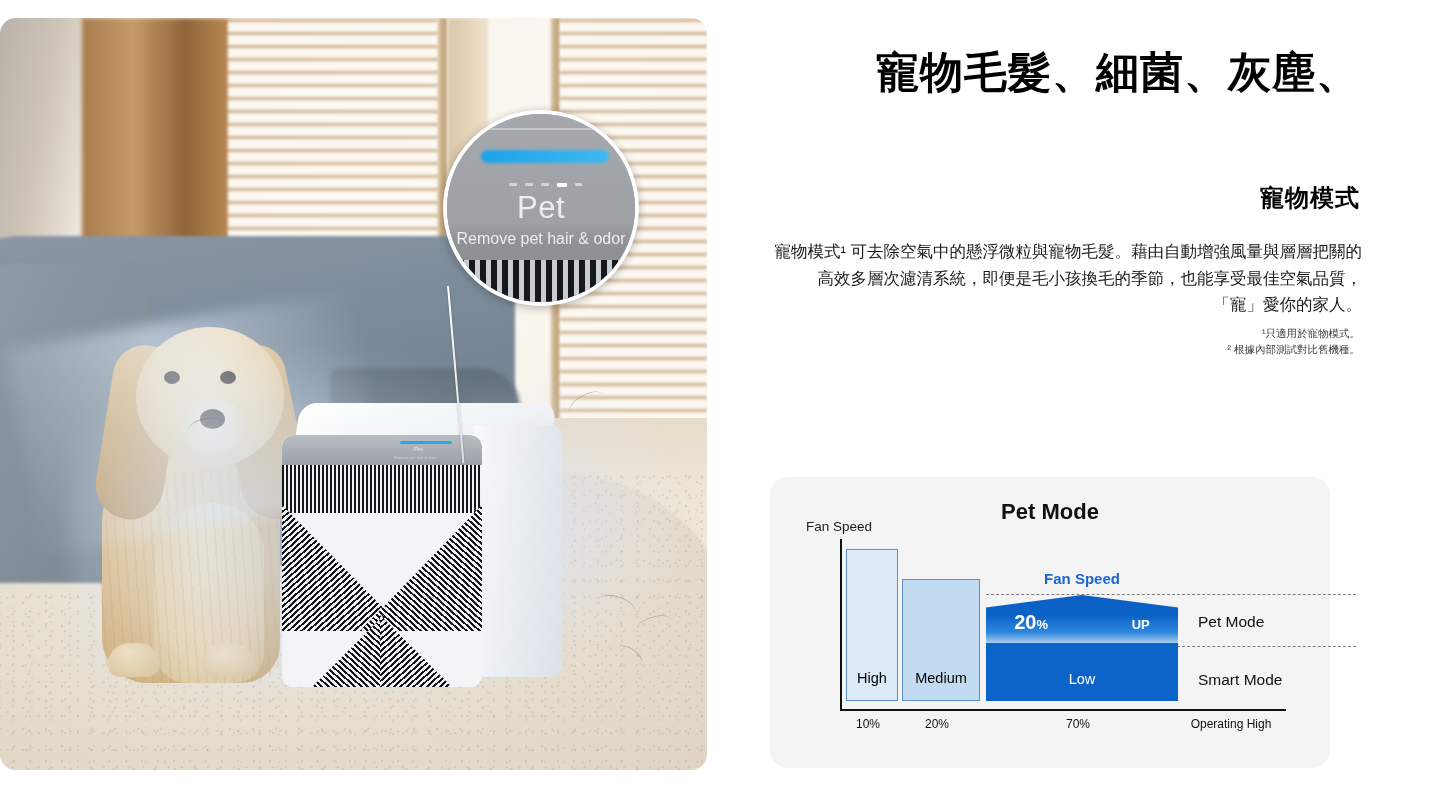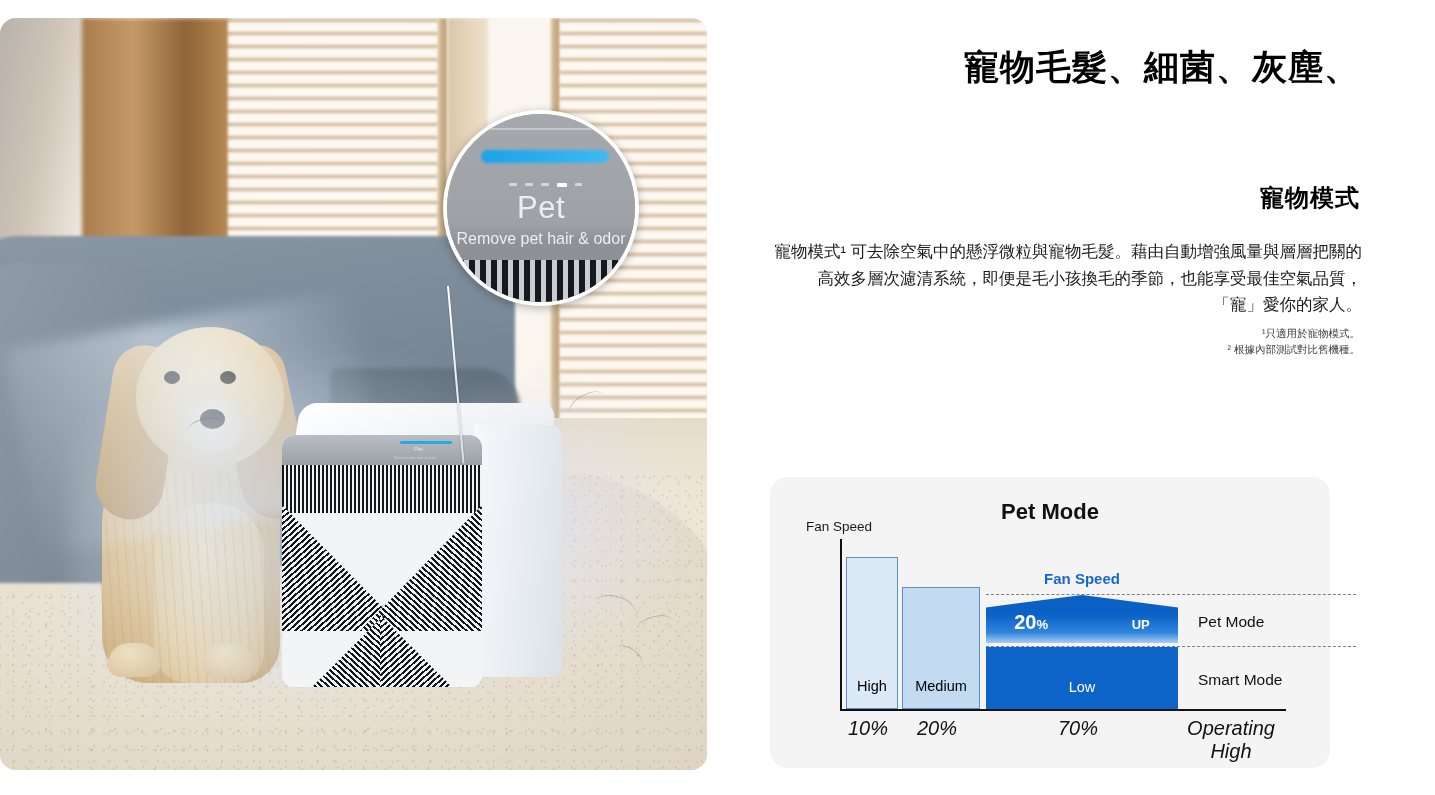--- a/index.html
+++ b/index.html
@@ -279,21 +279,21 @@
     position:absolute; left: 0; bottom: 0; width: 196px; height: 42px;
     background-image: repeating-linear-gradient(90deg,#15181c 0 6px, #c9ccd0 6px 11px);
   }
 
   
   .right { position:absolute; left: 760px; top: 0; width: 675px; height: 795px; }
 
   .headline {
     position:absolute; left: 0; top: 44px; width: 600px;
     text-align: right;
-    font-size: 35px; font-weight: bold; color:#000000;
+    font-size: 43px; font-weight: bold; color:#000000;
     line-height: 1.32; letter-spacing: 1px;
   }
   .subtitle {
     position:absolute; left: 0; top: 182px; width: 600px;
     text-align: right;
     font-size: 24px; font-weight: bold; color:#000000; letter-spacing: 1px;
   }
   .body-copy {
     position:absolute; left: 10px; top: 238px; width: 592px;
     text-align: right;
@@ -321,21 +321,21 @@
   }
   .axis-y {
     position:absolute; left: 70px; top: 62px; width: 1.6px; height: 171px;
     background:#111;
   }
   .axis-x {
     position:absolute; left: 70px; top: 232px; width: 446px; height: 1.6px;
     background:#111;
   }
 
-  .bar { position:absolute; bottom: 0; }
+  .bar { position:absolute; bottom: 8px; }
   .bar-label {
     position:absolute; left:0; right:0; bottom: 14px; text-align:center;
     font-size: 14.5px;
   }
 
   .bars { position:absolute; left: 70px; top: 62px; width: 446px; height: 170px; }
 
   .bar.high {
     left: 6px; width: 52px; height: 152px;
     background:#dce9f7; border:1.4px solid #5b8fc9;
@@ -374,21 +374,21 @@
   .dashed.top { bottom: 114px; }
   .dashed.mid { bottom: 62px; }
 
   .side-label {
     position:absolute; left: 358px; font-size: 15.5px; color:#111;
   }
   .side-label.pet { bottom: 78px; }
   .side-label.smart { bottom: 20px; }
 
   .tick {
-    position:absolute; top: 240px; font-size: 20px; color:#111; text-align:center;font-style:italic;
+    position:absolute; top: 240px; font-size: 12px; color:#111; text-align:center;
   }
   .tick.t1 { left: 70px; width: 56px; }
   .tick.t2 { left: 126px; width: 82px; }
   .tick.t3 { left: 210px; width: 196px; }
   .tick.t4 { left: 406px; width: 110px; text-align:center; }
 </style>
 </head>
 <body>
 
 <div id="root">

